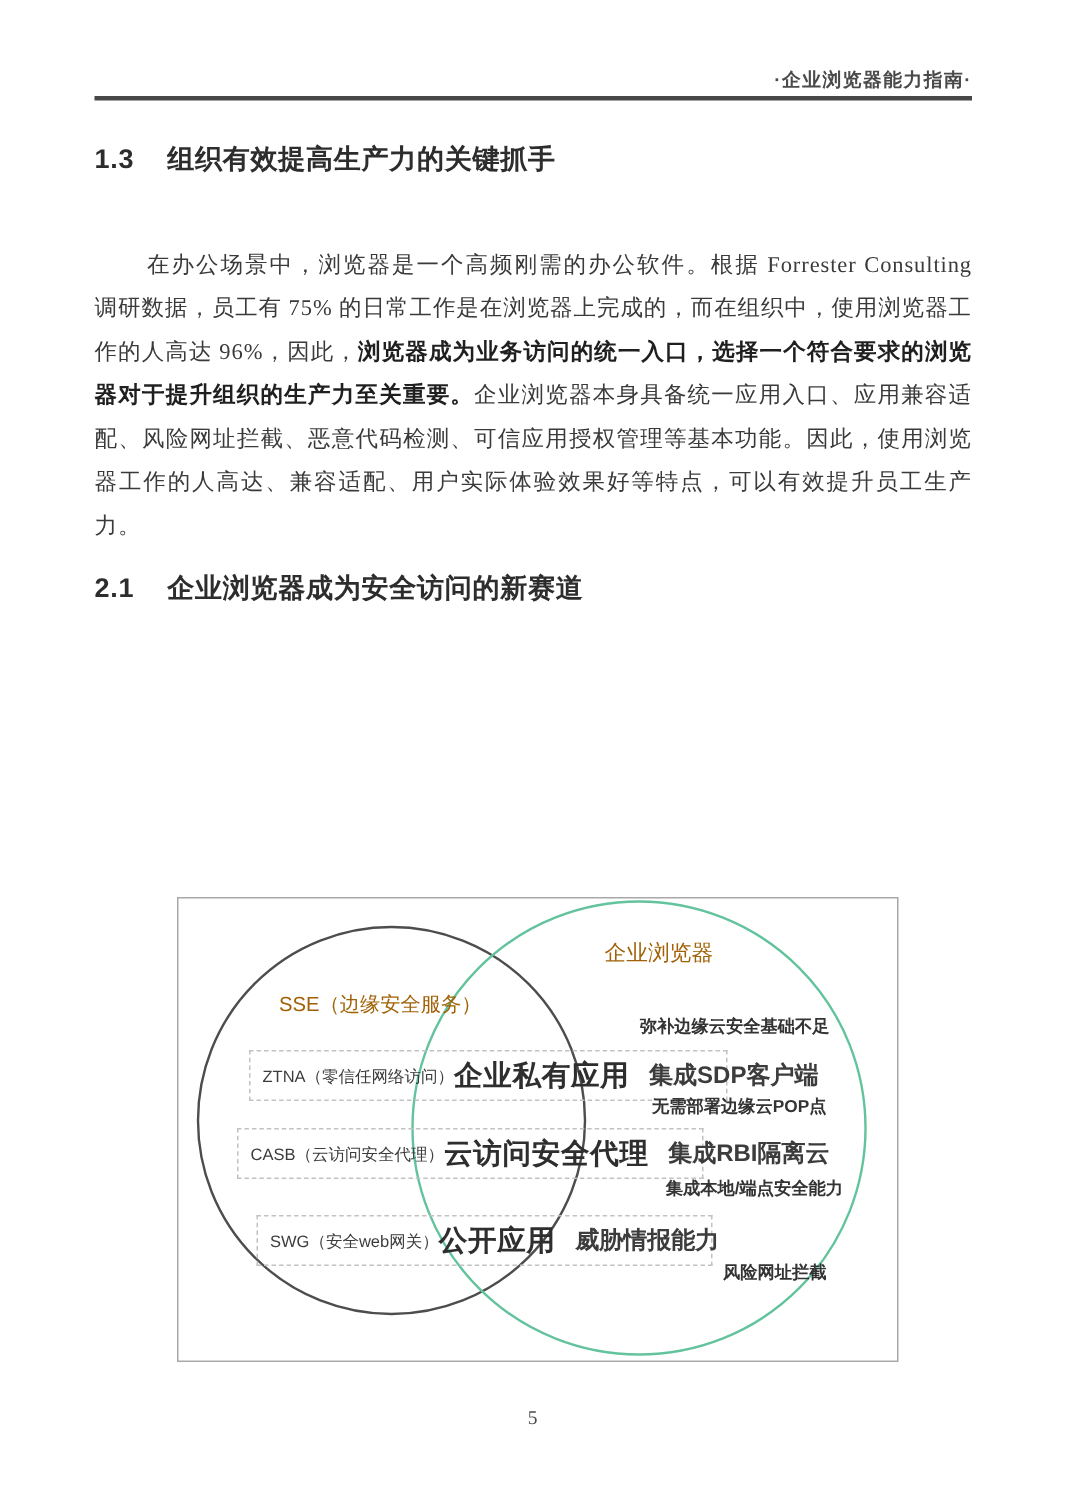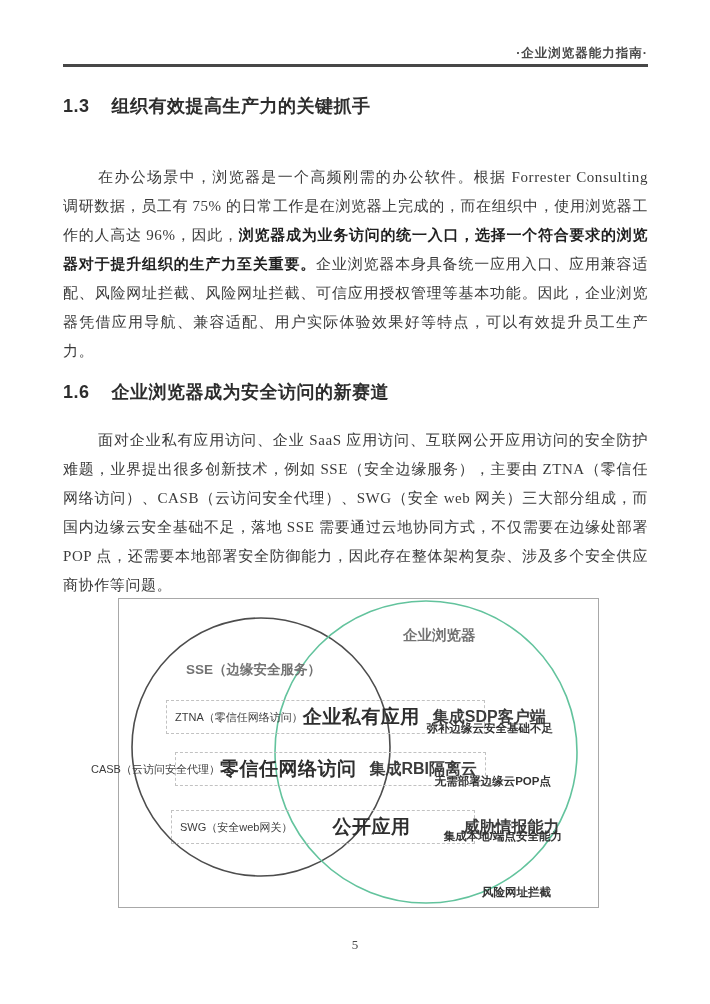--- a/index.html
+++ b/index.html
@@ -32,36 +32,36 @@
   .p2 { top:426px; }
   .body-para b { font-weight:bold; color:#1f1f1f; }
 
   .figure-frame {
     position:absolute; left:118px; top:598px; width:479px; height:308px;
     border:1px solid #a8a8a8; box-sizing:content-box;
     font-family:"Liberation Sans","DejaVu Sans",sans-serif;
   }
   .venn-svg { position:absolute; left:0; top:0; }
 
-  .circle-label { position:absolute; font-weight:bold; color:#737373; white-space:nowrap; }
+  .circle-label { position:absolute; font-weight:normal; color:#a16207; white-space:nowrap; }
   .sse-label { left:67px; top:62px; font-size:13.5px; }
   .browser-label { left:284px; top:27px; font-size:14.5px; }
 
   .vrow {
     position:absolute; display:flex; align-items:center; justify-content:space-between;
     border:1px dashed #c2c2c2; padding:16px 8px; box-sizing:border-box; white-space:nowrap;
   }
   .vleft   { font-size:11px; color:#3c3c3c; }
   .vcenter { font-size:19px; font-weight:bold; color:#2e2e2e; letter-spacing:0.5px; }
   .vright  {
     font-size:16px; font-weight:bold; color:#3c3c3c;
     border-left:1px dashed #c2c2c2; align-self:stretch;
     display:flex; align-items:center; padding-left:8px; margin-left:4px;
   }
-  .vnote { position:absolute; font-size:11.5px; font-weight:bold; color:#333333; white-space:nowrap;margin-top:44px; }
+  .vnote { position:absolute; font-size:11.5px; font-weight:bold; color:#333333; white-space:nowrap; }
 
   .fig-caption {
     position:absolute; left:118px; top:908px; width:479px; text-align:center;
     font-size:14px; letter-spacing:2.5px; color:#333333;
     font-family:"Liberation Serif","DejaVu Serif",serif;
   }
   .page-number {
     position:absolute; top:937px; left:0; width:710px; text-align:center;
     font-size:13px; color:#4a4a4a;
   }
@@ -71,50 +71,49 @@
 
 <div class="page">
 
   <div class="header-text">·企业浏览器能力指南·</div>
   <div class="header-rule"></div>
 
   <div class="heading h13">
     <span class="hnum">1.3</span><span>组织有效提高生产力的关键抓手</span>
   </div>
 
-  <p class="body-para p1"><span>在办公场景中，浏览器是一个高频刚需的办公软件。根据 Forrester Consulting 调研数据，员工有 75% 的日常工作是在浏览器上完成的，而在组织中，使用浏览器工作的人高达 96%，因此，</span><b>浏览器成为业务访问的统一入口，选择一个符合要求的浏览器对于提升组织的生产力至关重要。</b><span>企业浏览器本身具备统一应用入口、应用兼容适配、风险网址拦截、风险网址拦截、可信应用授权管理等基本功能。因此，企业浏览器凭借应用导航、兼容适配、用户实际体验效果好等特点，可以有效提升员工生产力。</span></p>
+  <p class="body-para p1"><span>在办公场景中，浏览器是一个高频刚需的办公软件。根据 Forrester Consulting 调研数据，员工有 75% 的日常工作是在浏览器上完成的，而在组织中，使用浏览器工作的人高达 96%，因此，</span><b>浏览器成为业务访问的统一入口，选择一个符合要求的浏览器对于提升组织的生产力至关重要。</b><span>企业浏览器本身具备统一应用入口、应用兼容适配、风险网址拦截、恶意代码检测、可信应用授权管理等基本功能。因此，使用浏览器工作的人高达、兼容适配、用户实际体验效果好等特点，可以有效提升员工生产力。</span></p>
 
   <div class="heading h14">
-    <span class="hnum">1.6</span><span>企业浏览器成为安全访问的新赛道</span>
+    <span class="hnum">2.1</span><span>企业浏览器成为安全访问的新赛道</span>
   </div>
 
-  <p class="body-para p2"><span>面对企业私有应用访问、企业 SaaS 应用访问、互联网公开应用访问的安全防护难题，业界提出很多创新技术，例如 SSE（安全边缘服务），主要由 ZTNA（零信任网络访问）、CASB（云访问安全代理）、SWG（安全 web 网关）三大部分组成，而国内边缘云安全基础不足，落地 SSE 需要通过云地协同方式，不仅需要在边缘处部署 POP 点，还需要本地部署安全防御能力，因此存在整体架构复杂、涉及多个安全供应商协作等问题。</span></p>
 
   <div class="figure-frame">
     <svg class="venn-svg" width="479" height="308" viewBox="0 0 479 308">
       <circle cx="142" cy="148" r="129" fill="none" stroke-width="1.6" stroke="#4d4d4d"></circle>
       <circle cx="307" cy="153" r="151" fill="none" stroke-width="1.6" stroke="#63c39d"></circle>
     </svg>
 
     <div class="circle-label sse-label">SSE（边缘安全服务）</div>
     <div class="circle-label browser-label">企业浏览器</div>
 
     <div class="vrow" style="left:47px; top:101px; width:319px; height:23px;">
       <span class="vleft">ZTNA（零信任网络访问）</span>
       <span class="vcenter">企业私有应用</span>
       <span class="vright">集成SDP客户端</span>
     </div>
 
-    <div class="vrow" style="left:56px; top:153px; width:311px; height:23px;justify-content:flex-end;">
+    <div class="vrow" style="left:39px; top:153px; width:311px; height:23px;">
       <span class="vleft">CASB（云访问安全代理）</span>
-      <span class="vcenter">零信任网络访问</span>
+      <span class="vcenter">云访问安全代理</span>
       <span class="vright">集成RBI隔离云</span>
     </div>
 
-    <div class="vrow" style="left:52px; top:211px; width:304px; height:22px;gap:40px;">
+    <div class="vrow" style="left:52px; top:211px; width:304px; height:22px;">
       <span class="vleft">SWG（安全web网关）</span>
       <span class="vcenter">公开应用</span>
       <span class="vright">威胁情报能力</span>
     </div>
 
     <div class="vnote" style="top:78px;  right:45px;">弥补边缘云安全基础不足</div>
     <div class="vnote" style="top:131px; right:47px;">无需部署边缘云POP点</div>
     <div class="vnote" style="top:186px; right:36px;">集成本地/端点安全能力</div>
     <div class="vnote" style="top:242px; right:47px;">风险网址拦截</div>
   </div>

